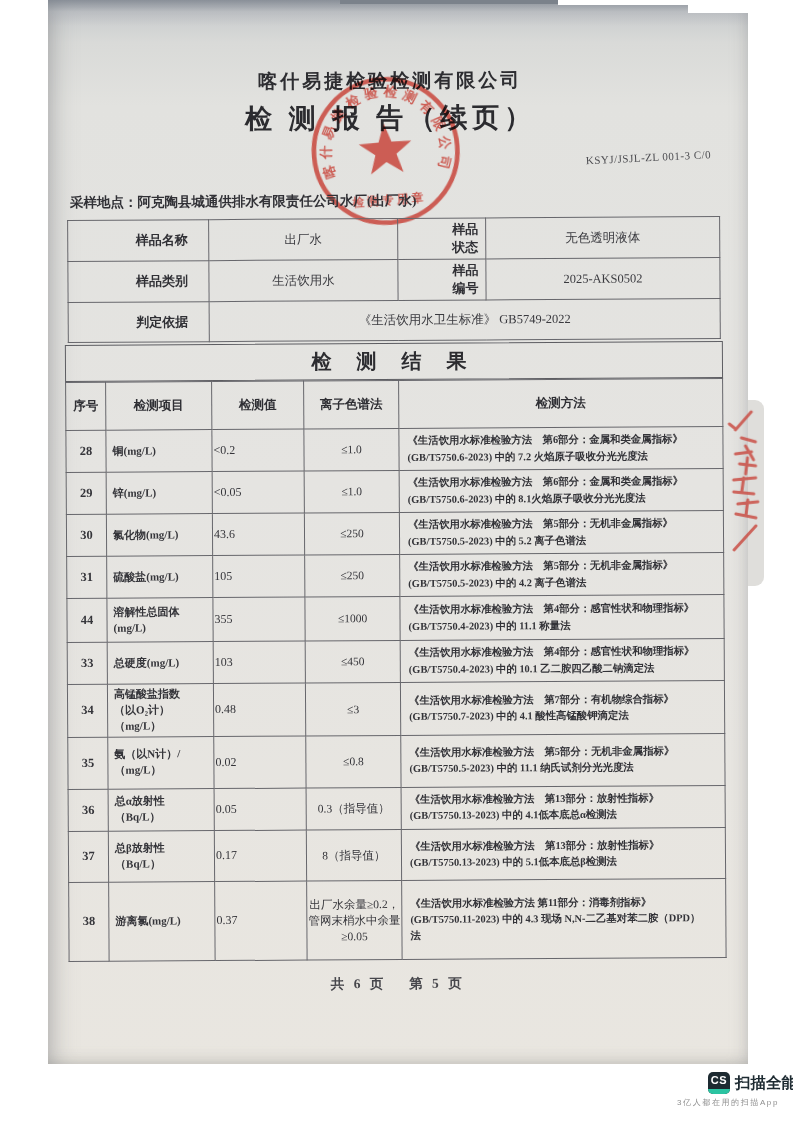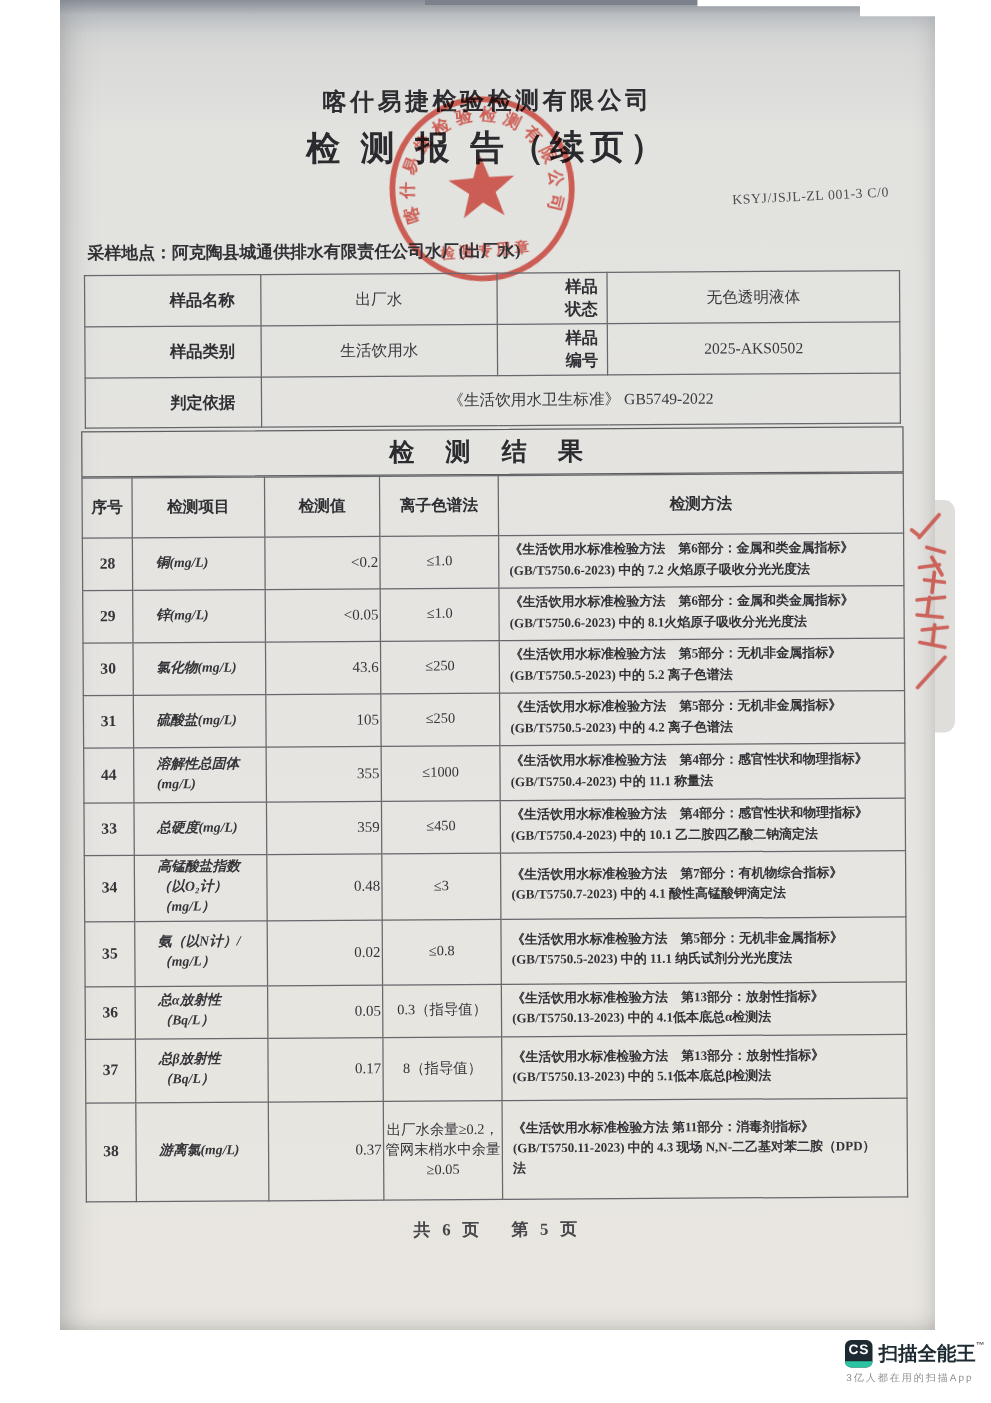--- a/index.html
+++ b/index.html
@@ -49,33 +49,33 @@
   .info-table .val{text-align:center;font-size:12.5px;color:#3a3a3f;}
 
   .section-band{position:absolute;left:66px;top:343px;width:658px;height:37px;
     border:1.6px solid #5d5d62;box-sizing:border-box;
     display:flex;align-items:center;justify-content:center;
     font-size:20px;font-weight:bold;letter-spacing:10px;color:#2c2c30;}
 
   .results-table{position:absolute;left:66px;top:380px;width:658px;border:1.6px solid #5d5d62;}
   .results-table .hd{text-align:center;font-weight:bold;font-size:12.5px;color:#2f2f34;}
   .results-table .no{text-align:center;font-size:12.5px;font-weight:bold;}
-  .results-table .item{text-align:left;padding:2px 4px 2px 18px;font-size:11px;font-weight:600;
-    white-space:pre-line;line-height:1.45;font-style:italic;}
-  .results-table .value{text-align:right;font-size:12px;}
+  .results-table .item{text-align:left;padding:2px 4px 2px 6px;font-size:11px;font-weight:600;
+    white-space:pre-line;line-height:1.45;}
+  .results-table .value{text-align:left;font-size:12px;}
   .results-table .limit{text-align:center;font-size:11.5px;white-space:pre-line;line-height:1.4;}
   .results-table .method{text-align:left;padding:3px 6px 3px 8px;font-size:10.4px;font-weight:600;
     white-space:pre-line;line-height:1.55;color:#333338;}
 
   .page-footer{position:absolute;left:66px;top:975px;width:658px;text-align:center;
     font-size:13.5px;font-weight:bold;letter-spacing:3px;color:#47474c;}
 
   
   .wm{position:absolute;left:676px;top:1072px;width:104px;}
-  .wm-row{display:flex;align-items:center;gap:5px;}
+  .wm-row{display:flex;align-items:center;gap:5px;margin-left:32px;}
   .wm-logo{width:22px;height:22px;border-radius:5px;background:#1d2a31;position:relative;
     display:flex;align-items:flex-start;justify-content:center;flex:0 0 22px;}
   .wm-logo .cs{color:#fff;font-family:"Liberation Sans",sans-serif;font-weight:bold;
     font-size:11px;line-height:17px;letter-spacing:.5px;}
   .wm-logo .bar{position:absolute;left:0;bottom:0;width:100%;height:5px;background:#2bc4a2;
     border-radius:0 0 5px 5px;}
   .wm-brand{font-family:"Liberation Sans",sans-serif;font-weight:bold;font-size:15.5px;
     color:#1d2a31;white-space:nowrap;}
   .wm-tm{font-size:7px;vertical-align:top;color:#5a5a5a;}
   .wm-tagline{margin-top:3px;font-family:"Liberation Sans",sans-serif;font-size:8px;
@@ -205,21 +205,21 @@
       <td class="item">溶解性总固体
 (mg/L)</td>
       <td class="value">355</td>
       <td class="limit">≤1000</td>
       <td class="method">《生活饮用水标准检验方法　第4部分：感官性状和物理指标》
 (GB/T5750.4-2023) 中的 11.1 称量法</td>
     </tr>
     <tr style="height:42px">
       <td class="no">33</td>
       <td class="item">总硬度(mg/L)</td>
-      <td class="value">359</td>
+      <td class="value">103</td>
       <td class="limit">≤450</td>
       <td class="method">《生活饮用水标准检验方法　第4部分：感官性状和物理指标》
 (GB/T5750.4-2023) 中的 10.1 乙二胺四乙酸二钠滴定法</td>
     </tr>
     <tr style="height:52px">
       <td class="no">34</td>
       <td class="item">高锰酸盐指数
 （以O₂计）（mg/L）</td>
       <td class="value">0.48</td>
       <td class="limit">≤3</td>

